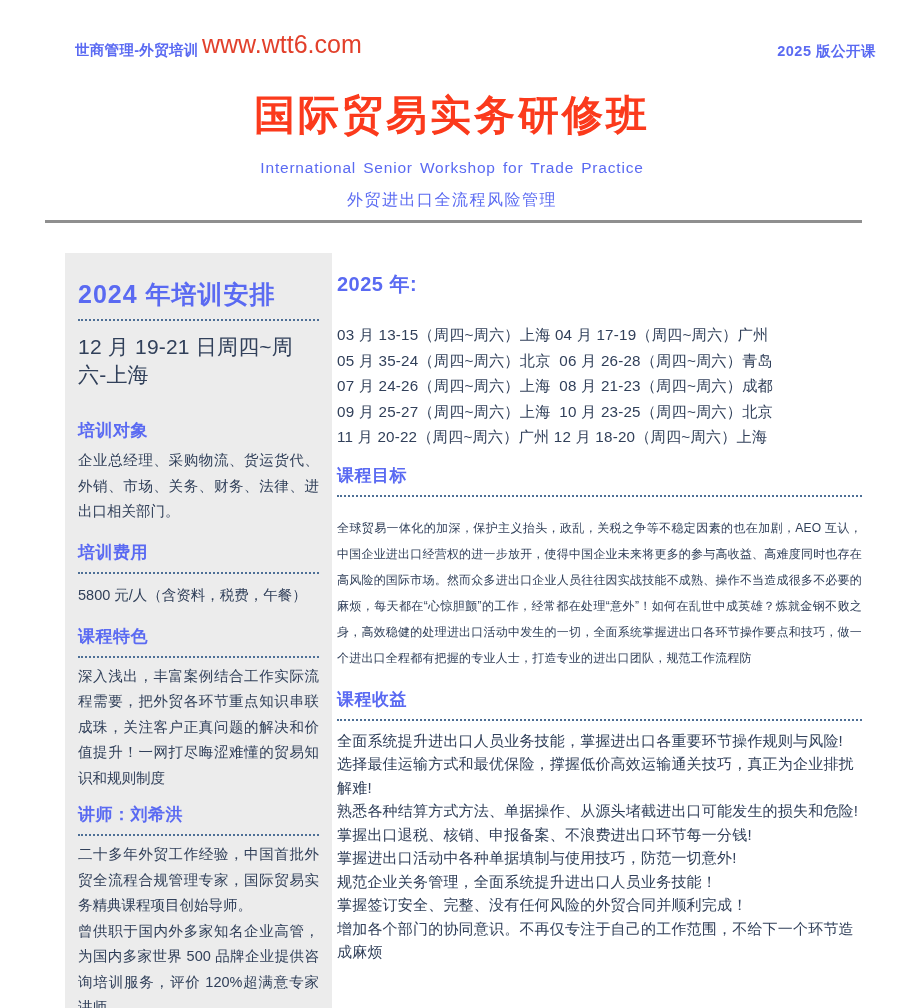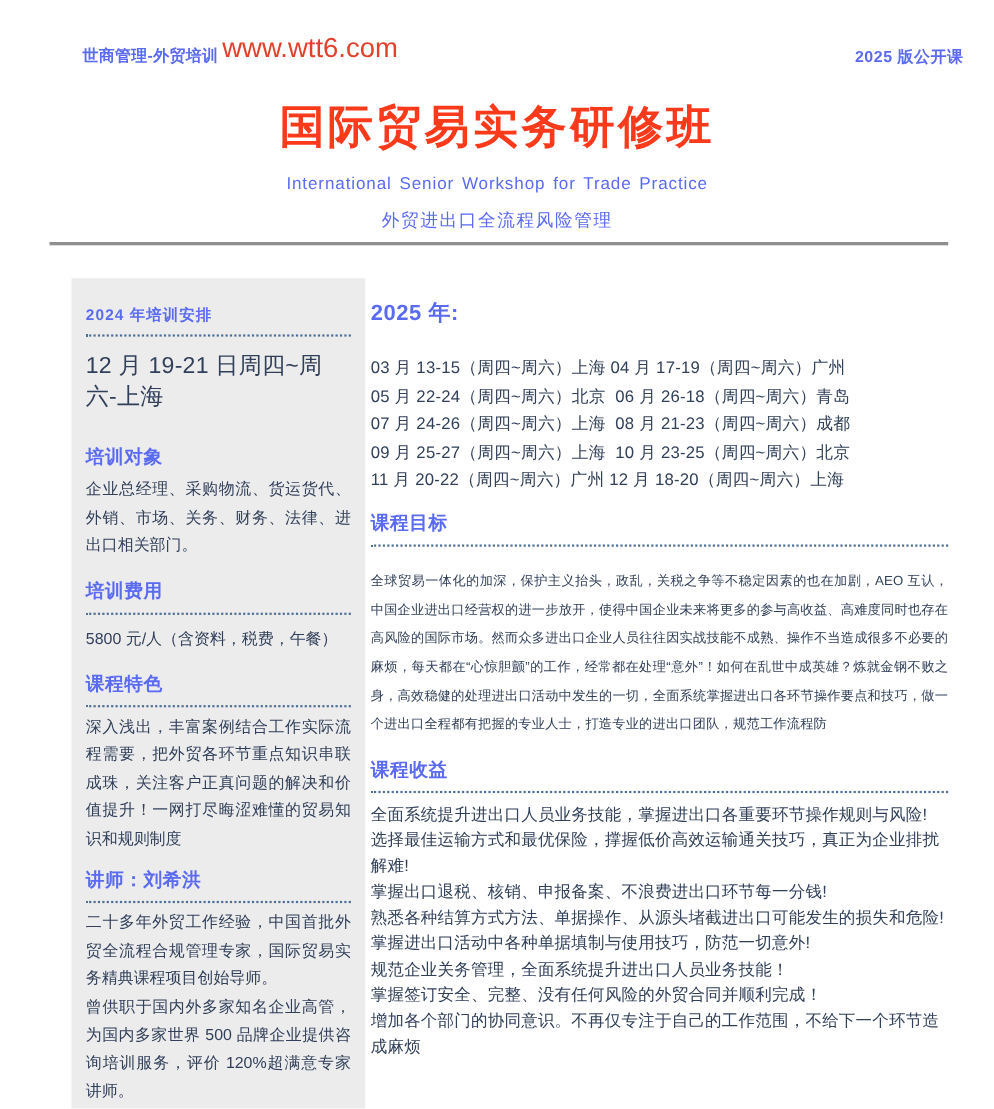--- a/index.html
+++ b/index.html
@@ -22,21 +22,21 @@
   .site-url{position:absolute;left:202px;top:30px;font-size:25px;color:var(--red-url);text-decoration:none;}
   .edition{position:absolute;right:28px;top:42px;font-size:14.5px;font-weight:700;color:var(--blue);letter-spacing:.5px;}
   .title{position:absolute;top:88px;left:0;width:100%;text-align:center;font-size:41px;font-weight:800;color:var(--red-title);letter-spacing:3px;}
   .subtitle-en{position:absolute;top:159px;left:0;width:100%;text-align:center;font-size:15.5px;font-weight:500;color:var(--blue);letter-spacing:.8px;word-spacing:2px;}
   .subtitle-cn{position:absolute;top:190px;left:0;width:100%;text-align:center;font-size:16px;color:var(--blue);letter-spacing:1.5px;}
   .header-divider{position:absolute;top:220px;left:45px;width:817px;height:3px;background:var(--divider);}
 
   
   .sidebar{position:absolute;left:65px;top:253px;width:267px;bottom:0;background:var(--panel);padding:12px 13px 0 13px;overflow:hidden;}
   .dotted{border-bottom:2px dotted var(--dot);margin-top:8px;}
-  .sb-h1{margin-top:13px;font-size:14px;font-weight:700;color:var(--blue);letter-spacing:1px;}
+  .sb-h1{margin-top:13px;font-size:25px;font-weight:700;color:var(--blue);letter-spacing:1px;}
   .sb-date{margin-top:12px;font-size:21px;color:var(--body);letter-spacing:.2px;}
   .sb-h{font-size:17px;font-weight:700;color:var(--blue);letter-spacing:.5px;}
   .mt30{margin-top:30px;} .mt16{margin-top:16px;} .mt20{margin-top:20px;} .mt12{margin-top:12px;}
   .sb-text{margin-top:6px;font-size:14.5px;line-height:25.5px;color:var(--body);text-align:justify;}
   .sb-fee{margin-top:12px;font-size:14.5px;color:var(--body);}
   .sb-url{margin-top:10px;font-size:26px;color:var(--red-url2);letter-spacing:.5px;text-decoration:none;display:inline-block;}
 
   
   .main{position:absolute;left:337px;top:271px;width:525px;}
   .main-h-year{font-size:20px;font-weight:700;color:var(--blue);letter-spacing:.5px;}
@@ -83,37 +83,37 @@
     <div class="sb-text">二十多年外贸工作经验，中国首批外贸全流程合规管理专家，国际贸易实务精典课程项目创始导师。</div>
     <div class="sb-text" style="margin-top:0;">曾供职于国内外多家知名企业高管，为国内多家世界 500 品牌企业提供咨询培训服务，评价 120%超满意专家讲师。</div>
     <a class="sb-url" href="#">www.wtt6.com</a>
   </aside>
 
   <main class="main">
     <div class="main-h-year">2025 年:</div>
 
     <div class="schedule">
       <div class="schedule-line">03 月 13-15（周四~周六）上海 04 月 17-19（周四~周六）广州</div>
-      <div class="schedule-line">05 月 22-24（周四~周六）北京  06 月 26-18（周四~周六）青岛</div>
+      <div class="schedule-line">05 月 35-24（周四~周六）北京  06 月 26-28（周四~周六）青岛</div>
       <div class="schedule-line">07 月 24-26（周四~周六）上海  08 月 21-23（周四~周六）成都</div>
       <div class="schedule-line">09 月 25-27（周四~周六）上海  10 月 23-25（周四~周六）北京</div>
       <div class="schedule-line">11 月 20-22（周四~周六）广州 12 月 18-20（周四~周六）上海</div>
     </div>
 
     <div class="main-h h-objectives">课程目标</div>
     <div class="dotted"></div>
     <div class="objectives-text">全球贸易一体化的加深，保护主义抬头，政乱，关税之争等不稳定因素的也在加剧，AEO 互认，中国企业进出口经营权的进一步放开，使得中国企业未来将更多的参与高收益、高难度同时也存在高风险的国际市场。然而众多进出口企业人员往往因实战技能不成熟、操作不当造成很多不必要的麻烦，每天都在“心惊胆颤”的工作，经常都在处理“意外”！如何在乱世中成英雄？炼就金钢不败之身，高效稳健的处理进出口活动中发生的一切，全面系统掌握进出口各环节操作要点和技巧，做一个进出口全程都有把握的专业人士，打造专业的进出口团队，规范工作流程防</div>
 
     <div class="main-h h-benefits">课程收益</div>
     <div class="dotted"></div>
     <div class="benefits">
       <div class="benefit-line">全面系统提升进出口人员业务技能，掌握进出口各重要环节操作规则与风险!</div>
       <div class="benefit-line">选择最佳运输方式和最优保险，撑握低价高效运输通关技巧，真正为企业排扰解难!</div>
+      <div class="benefit-line">熟悉各种结算方式方法、单据操作、从源头堵截进出口可能发生的损失和危险!</div>
       <div class="benefit-line">掌握出口退税、核销、申报备案、不浪费进出口环节每一分钱!</div>
-      <div class="benefit-line">熟悉各种结算方式方法、单据操作、从源头堵截进出口可能发生的损失和危险!</div>
       <div class="benefit-line">掌握进出口活动中各种单据填制与使用技巧，防范一切意外!</div>
       <div class="benefit-line">规范企业关务管理，全面系统提升进出口人员业务技能！</div>
       <div class="benefit-line">掌握签订安全、完整、没有任何风险的外贸合同并顺利完成！</div>
       <div class="benefit-line">增加各个部门的协同意识。不再仅专注于自己的工作范围，不给下一个环节造成麻烦</div>
     </div>
   </main>
 
 </div>
 
 </body></html>

